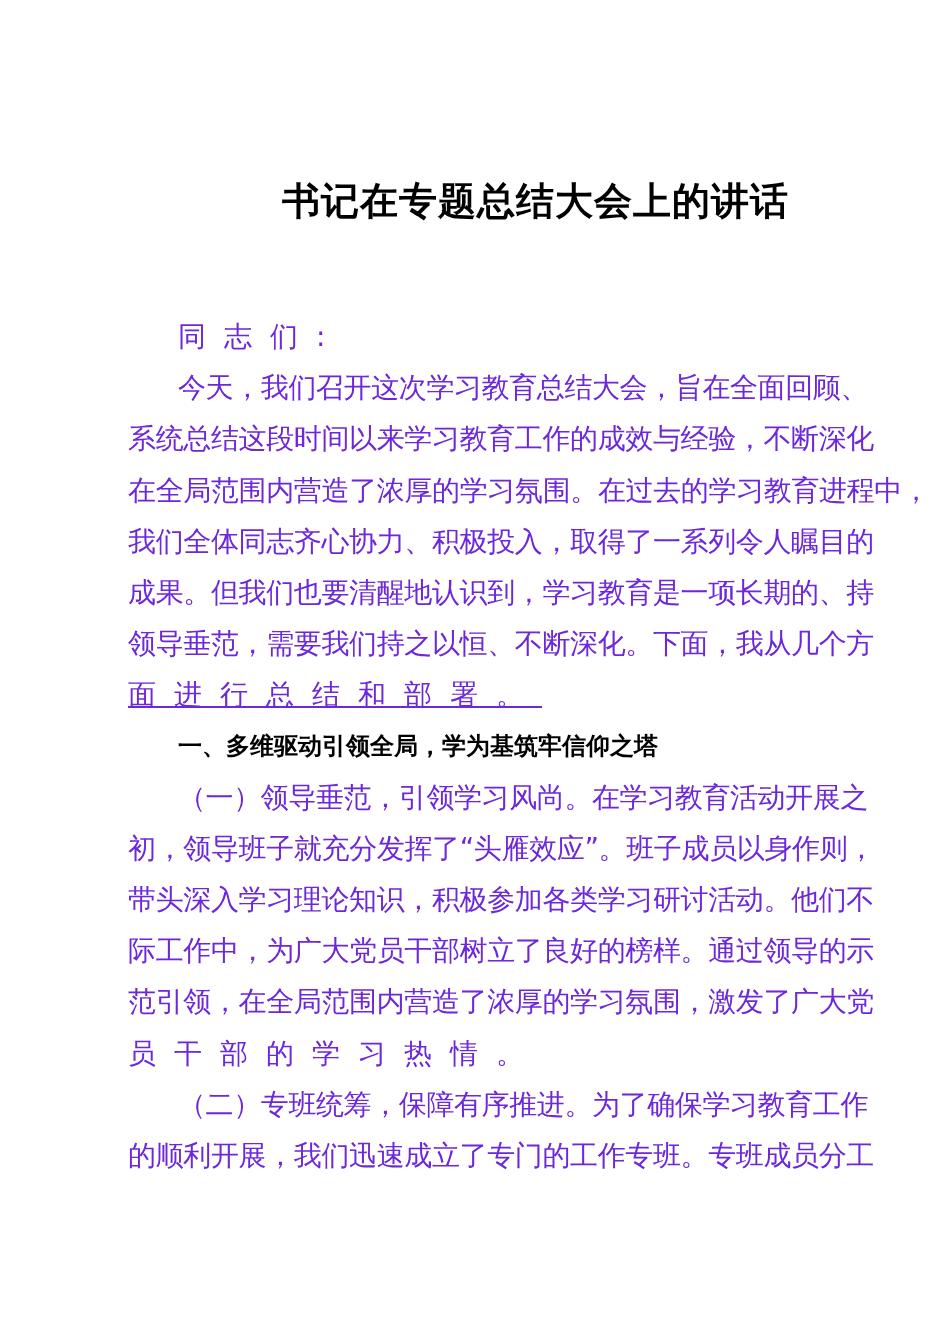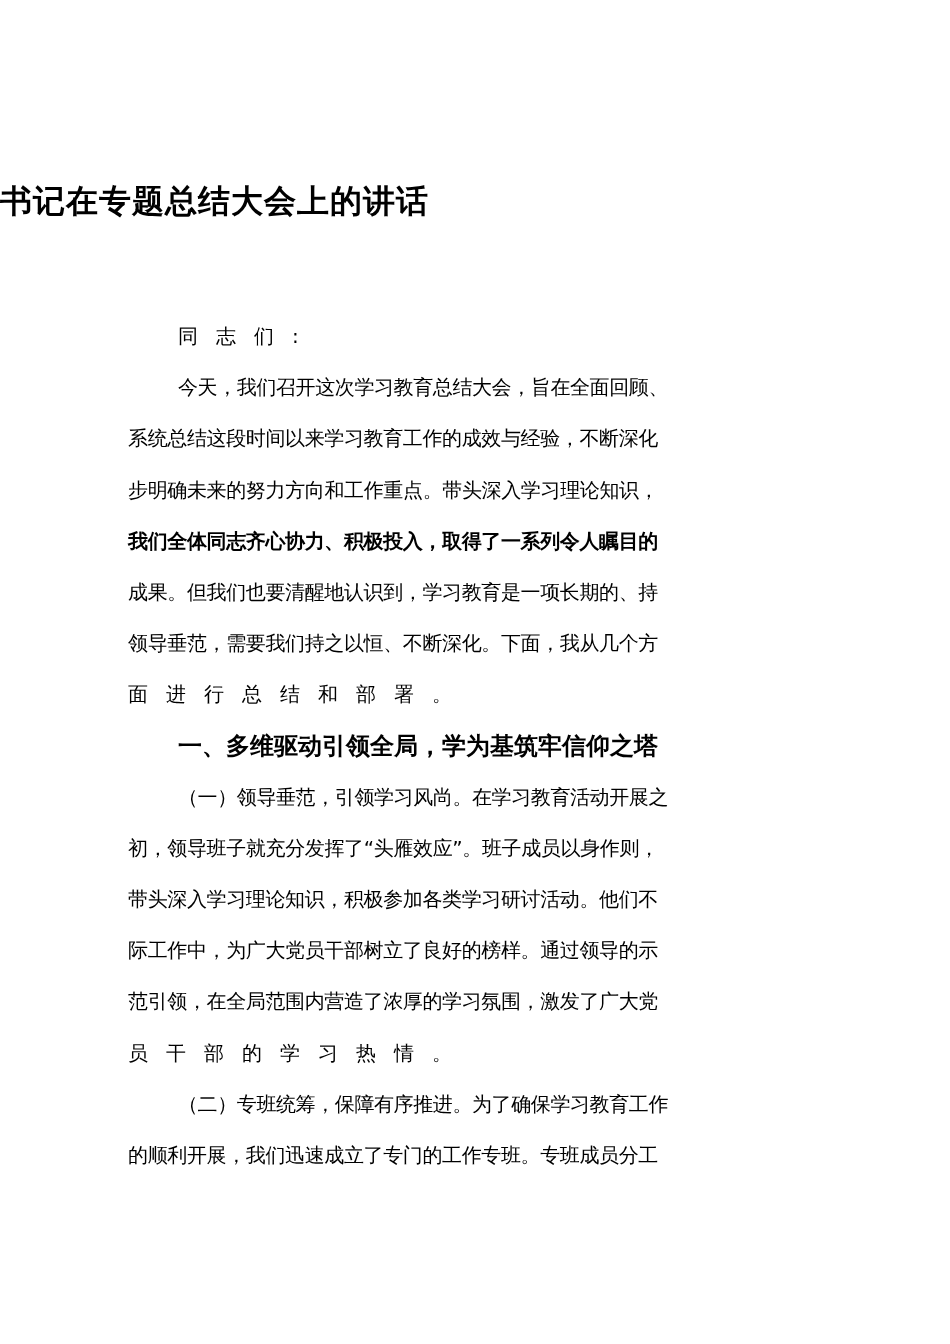--- a/index.html
+++ b/index.html
@@ -21,41 +21,41 @@
       top: 0;
       width: 950px;
       height: 1344px;
       background: #ffffff;
     }
     .title {
       position: absolute;
       left: 0;
       width: 789px;
       top: 176px;
-      text-align: left;
+      text-align: right;
       font-family: "DejaVu Serif", "Liberation Serif", serif;
       font-weight: bold;
-      font-size: 32px;
+      font-size: 38px;
       letter-spacing: 1px;
       line-height: 50px;
       color: #000000;
     }
     .body-text {
       position: absolute;
       left: 128px;
       top: 311px;
       width: 712px;
     }
     .line {
       height: 51.2px;
       line-height: 51.2px;
-      font-size: 20px;
+      font-size: 28px;
       letter-spacing: 19.6px;
       white-space: nowrap;
-      color: #000000;
+      color: #6d28d9;
       font-family: "DejaVu Sans", "Liberation Sans", sans-serif;
     }
     .indent {
       padding-left: 50px;
     }
     .heading {
       font-weight: bold;
       letter-spacing: 3px;
       font-size: 24px;
       color: #000000;
@@ -64,25 +64,25 @@
 </head>
 <body>
 
 <div class="page">
   <div class="title">书记在专题总结大会上的讲话</div>
 
   <div class="body-text">
     <div class="line indent" style="letter-spacing: 18px;">同志们:</div>
     <div class="line indent" style="letter-spacing: -0.4px;">今天，我们召开这次学习教育总结大会，旨在全面回顾、</div>
     <div class="line" style="letter-spacing: -0.37037px;">系统总结这段时间以来学习教育工作的成效与经验，不断深化</div>
-    <div class="line" style="letter-spacing: -0.357143px;">步明确未来的努力方向和工作重点。带头深入学习理论知识，</div>
-    <div class="line" style="letter-spacing: -0.37037px; font-weight: bold;">我们全体同志齐心协力、积极投入，取得了一系列令人瞩目的</div>
+    <div class="line" style="letter-spacing: -0.357143px;">在全局范围内营造了浓厚的学习氛围。在过去的学习教育进程中，</div>
+    <div class="line" style="letter-spacing: -0.37037px;">我们全体同志齐心协力、积极投入，取得了一系列令人瞩目的</div>
     <div class="line" style="letter-spacing: -0.37037px;">成果。但我们也要清醒地认识到，学习教育是一项长期的、持</div>
     <div class="line" style="letter-spacing: -0.37037px;">领导垂范，需要我们持之以恒、不断深化。下面，我从几个方</div>
-    <div class="line" style="letter-spacing: 18px;">面进行总结和部署。</div>
+    <div class="line" style="letter-spacing: 18px; text-decoration: underline;">面进行总结和部署。</div>
     <div class="line indent heading" style="letter-spacing: 0px;">一、多维驱动引领全局，学为基筑牢信仰之塔</div>
     <div class="line indent" style="letter-spacing: -0.4px;">（一）领导垂范，引领学习风尚。在学习教育活动开展之</div>
     <div class="line" style="letter-spacing: -0.357143px;">初，领导班子就充分发挥了“头雁效应”。班子成员以身作则，</div>
     <div class="line" style="letter-spacing: -0.37037px;">带头深入学习理论知识，积极参加各类学习研讨活动。他们不</div>
     <div class="line" style="letter-spacing: -0.37037px;">际工作中，为广大党员干部树立了良好的榜样。通过领导的示</div>
     <div class="line" style="letter-spacing: -0.37037px;">范引领，在全局范围内营造了浓厚的学习氛围，激发了广大党</div>
     <div class="line" style="letter-spacing: 18px;">员干部的学习热情。</div>
     <div class="line indent" style="letter-spacing: -0.4px;">（二）专班统筹，保障有序推进。为了确保学习教育工作</div>
     <div class="line" style="letter-spacing: -0.37037px;">的顺利开展，我们迅速成立了专门的工作专班。专班成员分工</div>
   </div>

